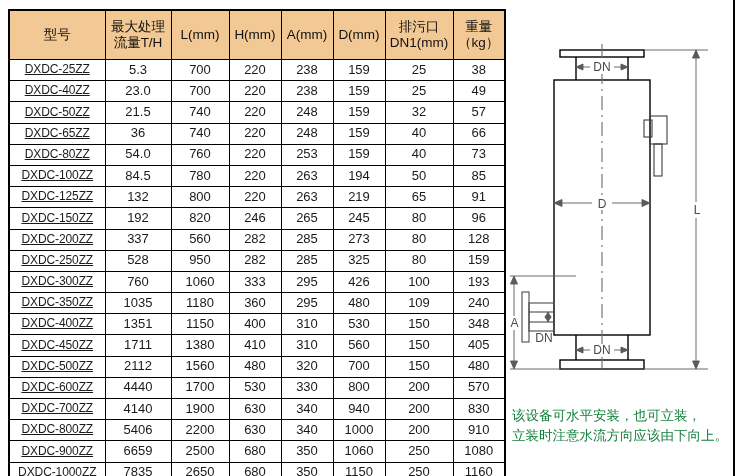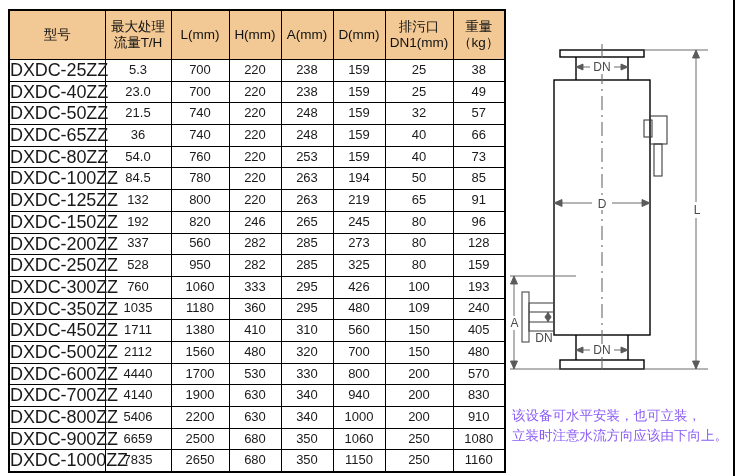--- a/index.html
+++ b/index.html
@@ -52,22 +52,23 @@
     color: #111;
   }
   table.spec thead th .hl {
     display: block;
   }
   table.spec tbody td {
     height: 20.2px;
     background: #ffffff;
   }
   table.spec tbody td.model {
-    font-size: 18px;
+    font-size: 12px;
     letter-spacing: -0.1px;
+    text-decoration: underline;
   }
   
   col.c0 { width: 96px; }
   col.c1 { width: 66px; }
   col.c2 { width: 58px; }
   col.c3 { width: 52px; }
   col.c4 { width: 52px; }
   col.c5 { width: 52px; }
   col.c6 { width: 68px; }
   col.c7 { width: 52px; }
@@ -82,21 +83,21 @@
     text-align: right;
   }
   .drawing svg { display: block; }
 
   
   .note {
     position: absolute;
     left: 512px;
     top: 406px;
     width: 216px;
-    color: #8b5cf6;
+    color: #15803d;
     font-size: 13.5px;
     line-height: 1.45;
     font-family: "DejaVu Sans", "Liberation Sans", sans-serif;
   }
   .note span { display: block; white-space: nowrap; }
 </style>
 </head>
 <body>
 
 <div id="page">
@@ -259,20 +260,30 @@
             <td class="model">DXDC-350ZZ</td>
             <td>1035</td>
             <td>1180</td>
             <td>360</td>
             <td>295</td>
             <td>480</td>
             <td>109</td>
             <td>240</td>
           </tr>
           <tr>
+            <td class="model">DXDC-400ZZ</td>
+            <td>1351</td>
+            <td>1150</td>
+            <td>400</td>
+            <td>310</td>
+            <td>530</td>
+            <td>150</td>
+            <td>348</td>
+          </tr>
+          <tr>
             <td class="model">DXDC-450ZZ</td>
             <td>1711</td>
             <td>1380</td>
             <td>410</td>
             <td>310</td>
             <td>560</td>
             <td>150</td>
             <td>405</td>
           </tr>
           <tr>

